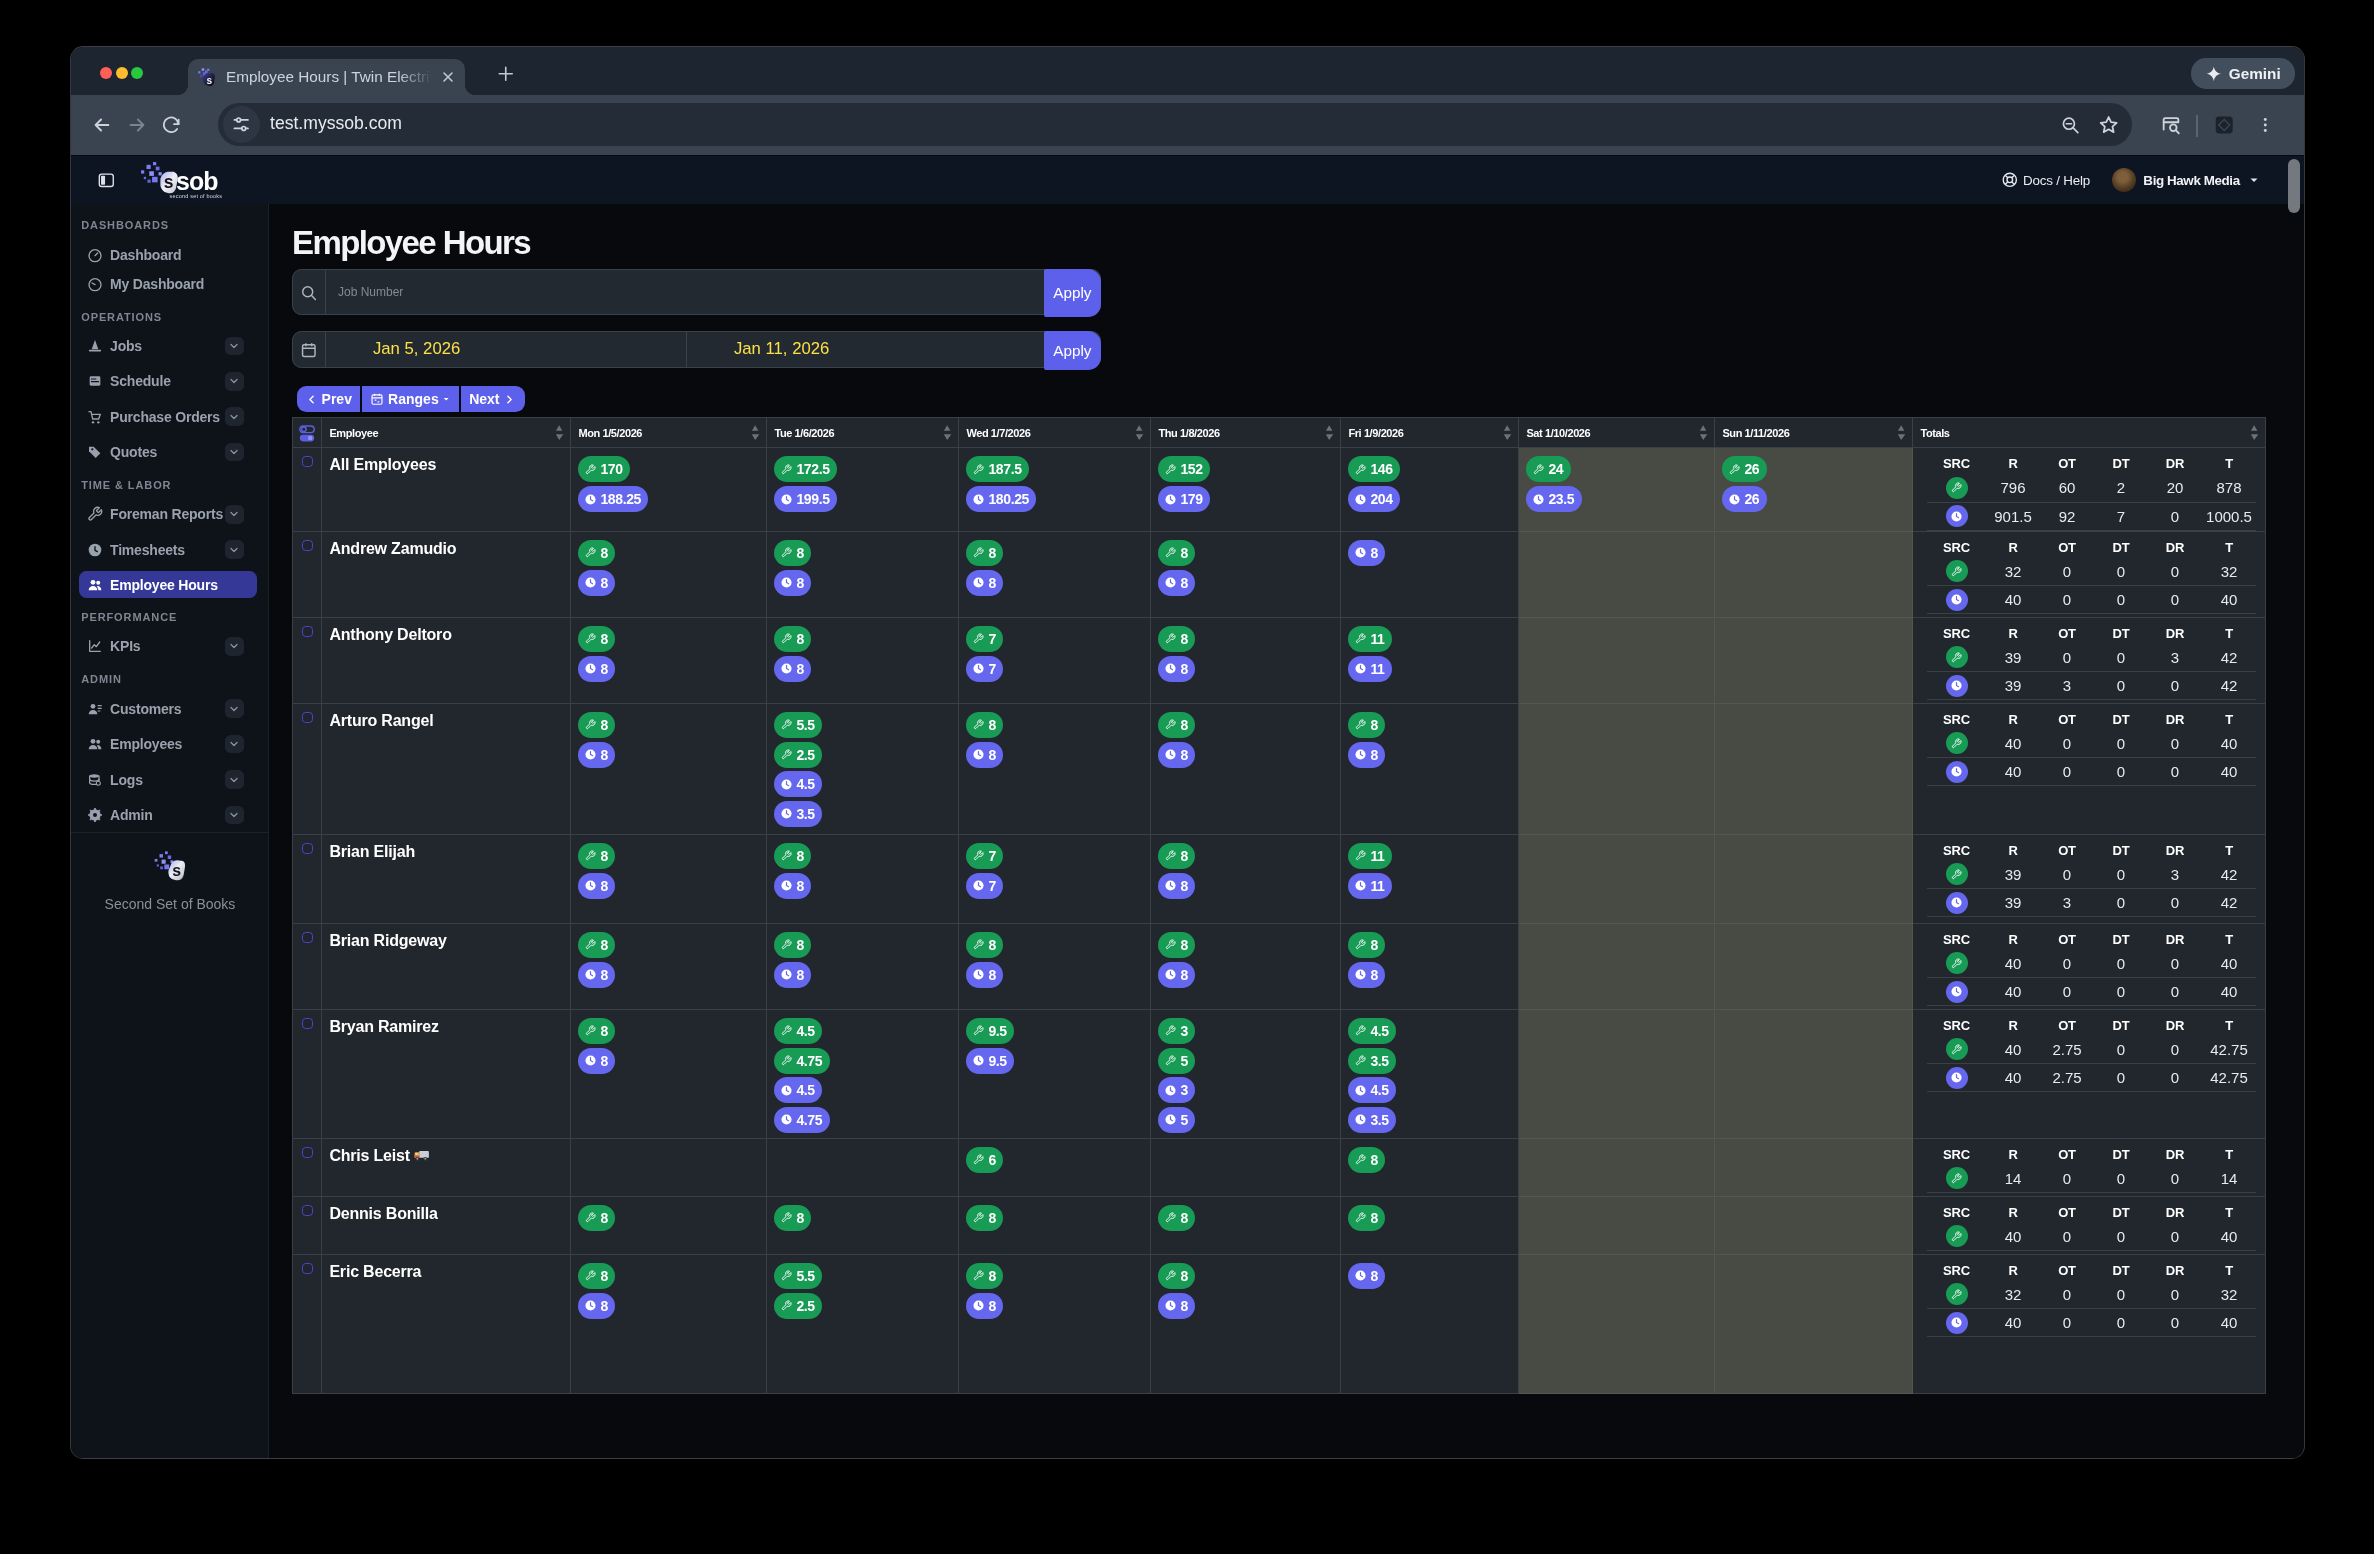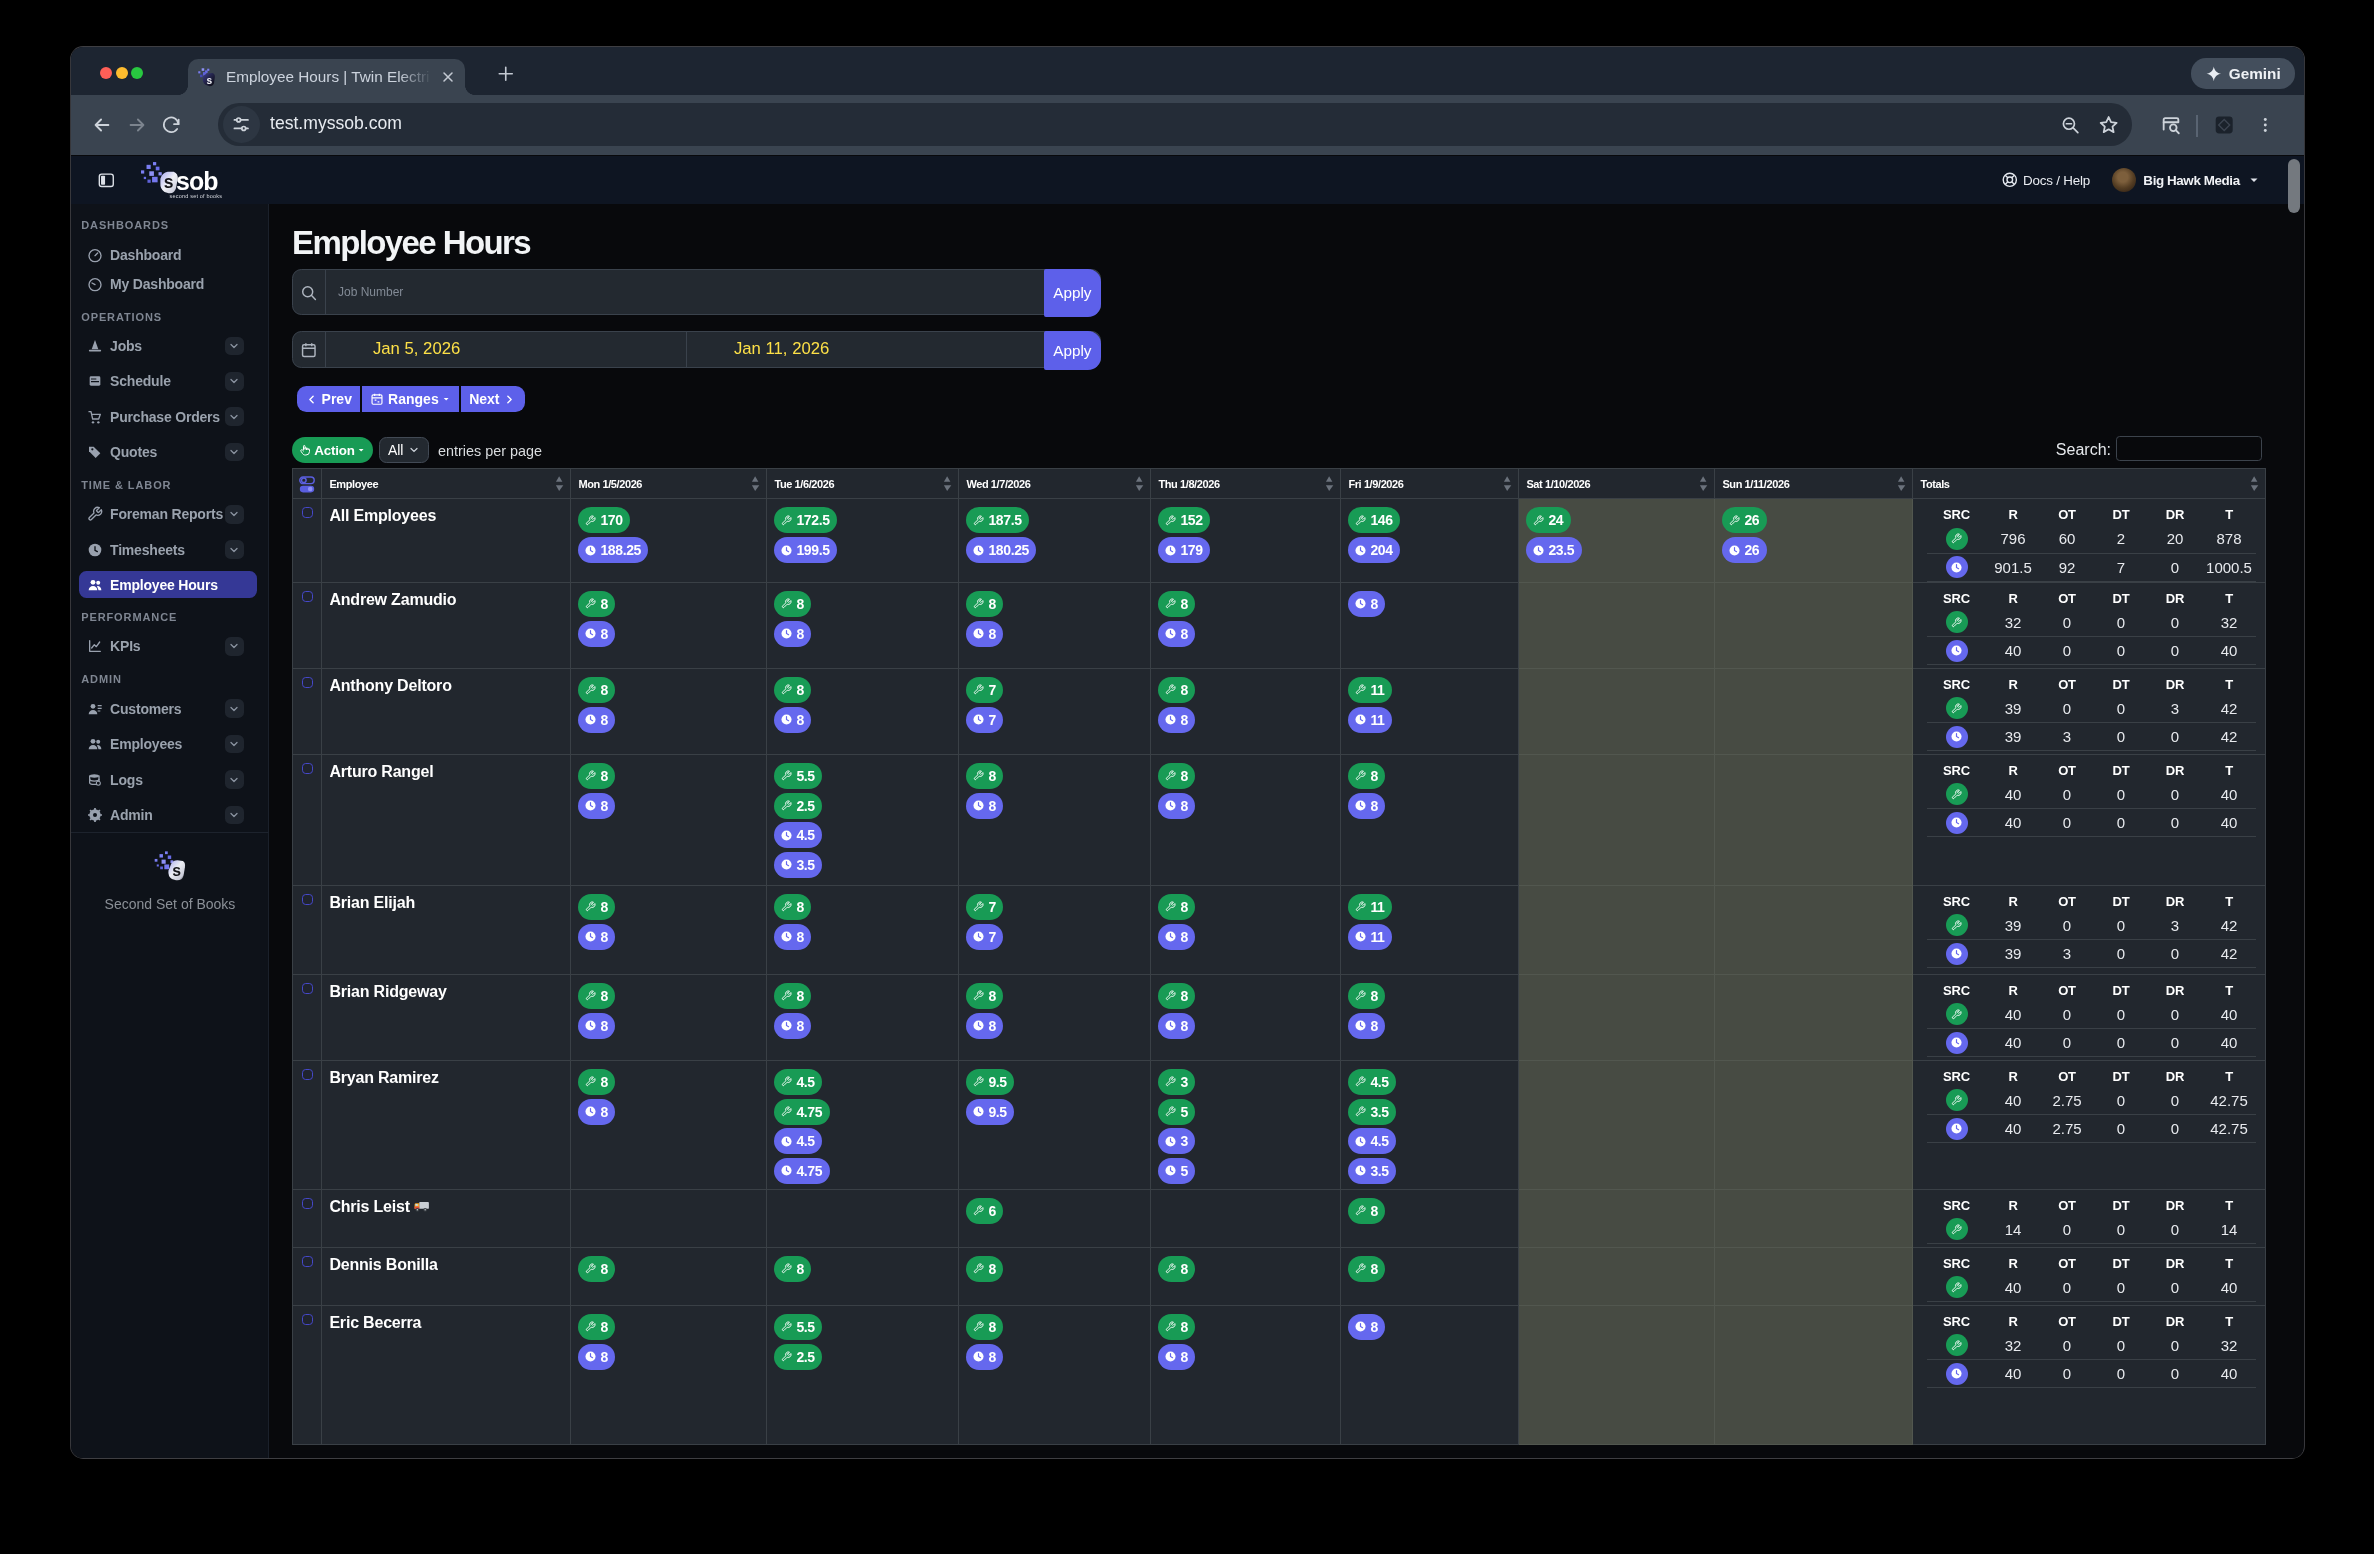--- a/index.html
+++ b/index.html
@@ -527,37 +527,20 @@
             <path d="M5 9l7 7 7-7z"></path>
           </svg>
         </span>
     <span class="ibtn">
           <b>Next</b>
           <svg width="13" height="13" viewBox="0 0 24 24" fill="none" stroke="#fff" stroke-width="2.6" stroke-linecap="round" stroke-linejoin="round">
             <path d="M9 6l6 6-6 6"></path>
           </svg>
         </span>
   </div>
-  <div class="crow">
-    <span class="action">
-          <svg width="12" height="12" viewBox="0 0 24 24" fill="none" stroke="#fff" stroke-width="2" stroke-linecap="round" stroke-linejoin="round">
-            <path d="M9 11V4.5a1.5 1.5 0 0 1 3 0V10m0 0V8.5a1.5 1.5 0 0 1 3 0V11m0 0v-1a1.5 1.5 0 0 1 3 0v1m0 0a1.5 1.5 0 0 1 3 0v4a7 7 0 0 1-7 7h-1.5c-2.5 0-4-1-5.5-3L4 14.5c-.8-1-.5-2.3.5-2.8 1-.6 2-.3 2.8.7L9 14"></path>
-          </svg>
-          <b>Action</b>
-          <svg width="8.3" height="8.3" viewBox="0 0 24 24" fill="#fff">
-            <path d="M5 9l7 7 7-7z"></path>
-          </svg>
-        </span>
-    <span class="sel">All <svg width="12" height="12" viewBox="0 0 24 24" fill="none" stroke="#cdd3da" stroke-width="2.4" stroke-linecap="round">
-            <path d="M6 9l6 6 6-6"></path>
-          </svg></span>
-    <span class="epp">entries per page</span>
-    <span class="slabel">Search:</span>
-    <span class="sinput"></span>
-  </div>
   <table class="et">
         <colgroup>
           <col style="width:29px">
           <col style="width:249px">
           <col style="width:196px">
           <col style="width:192px">
           <col style="width:192px">
           <col style="width:190px">
           <col style="width:178px">
           <col style="width:196px">

